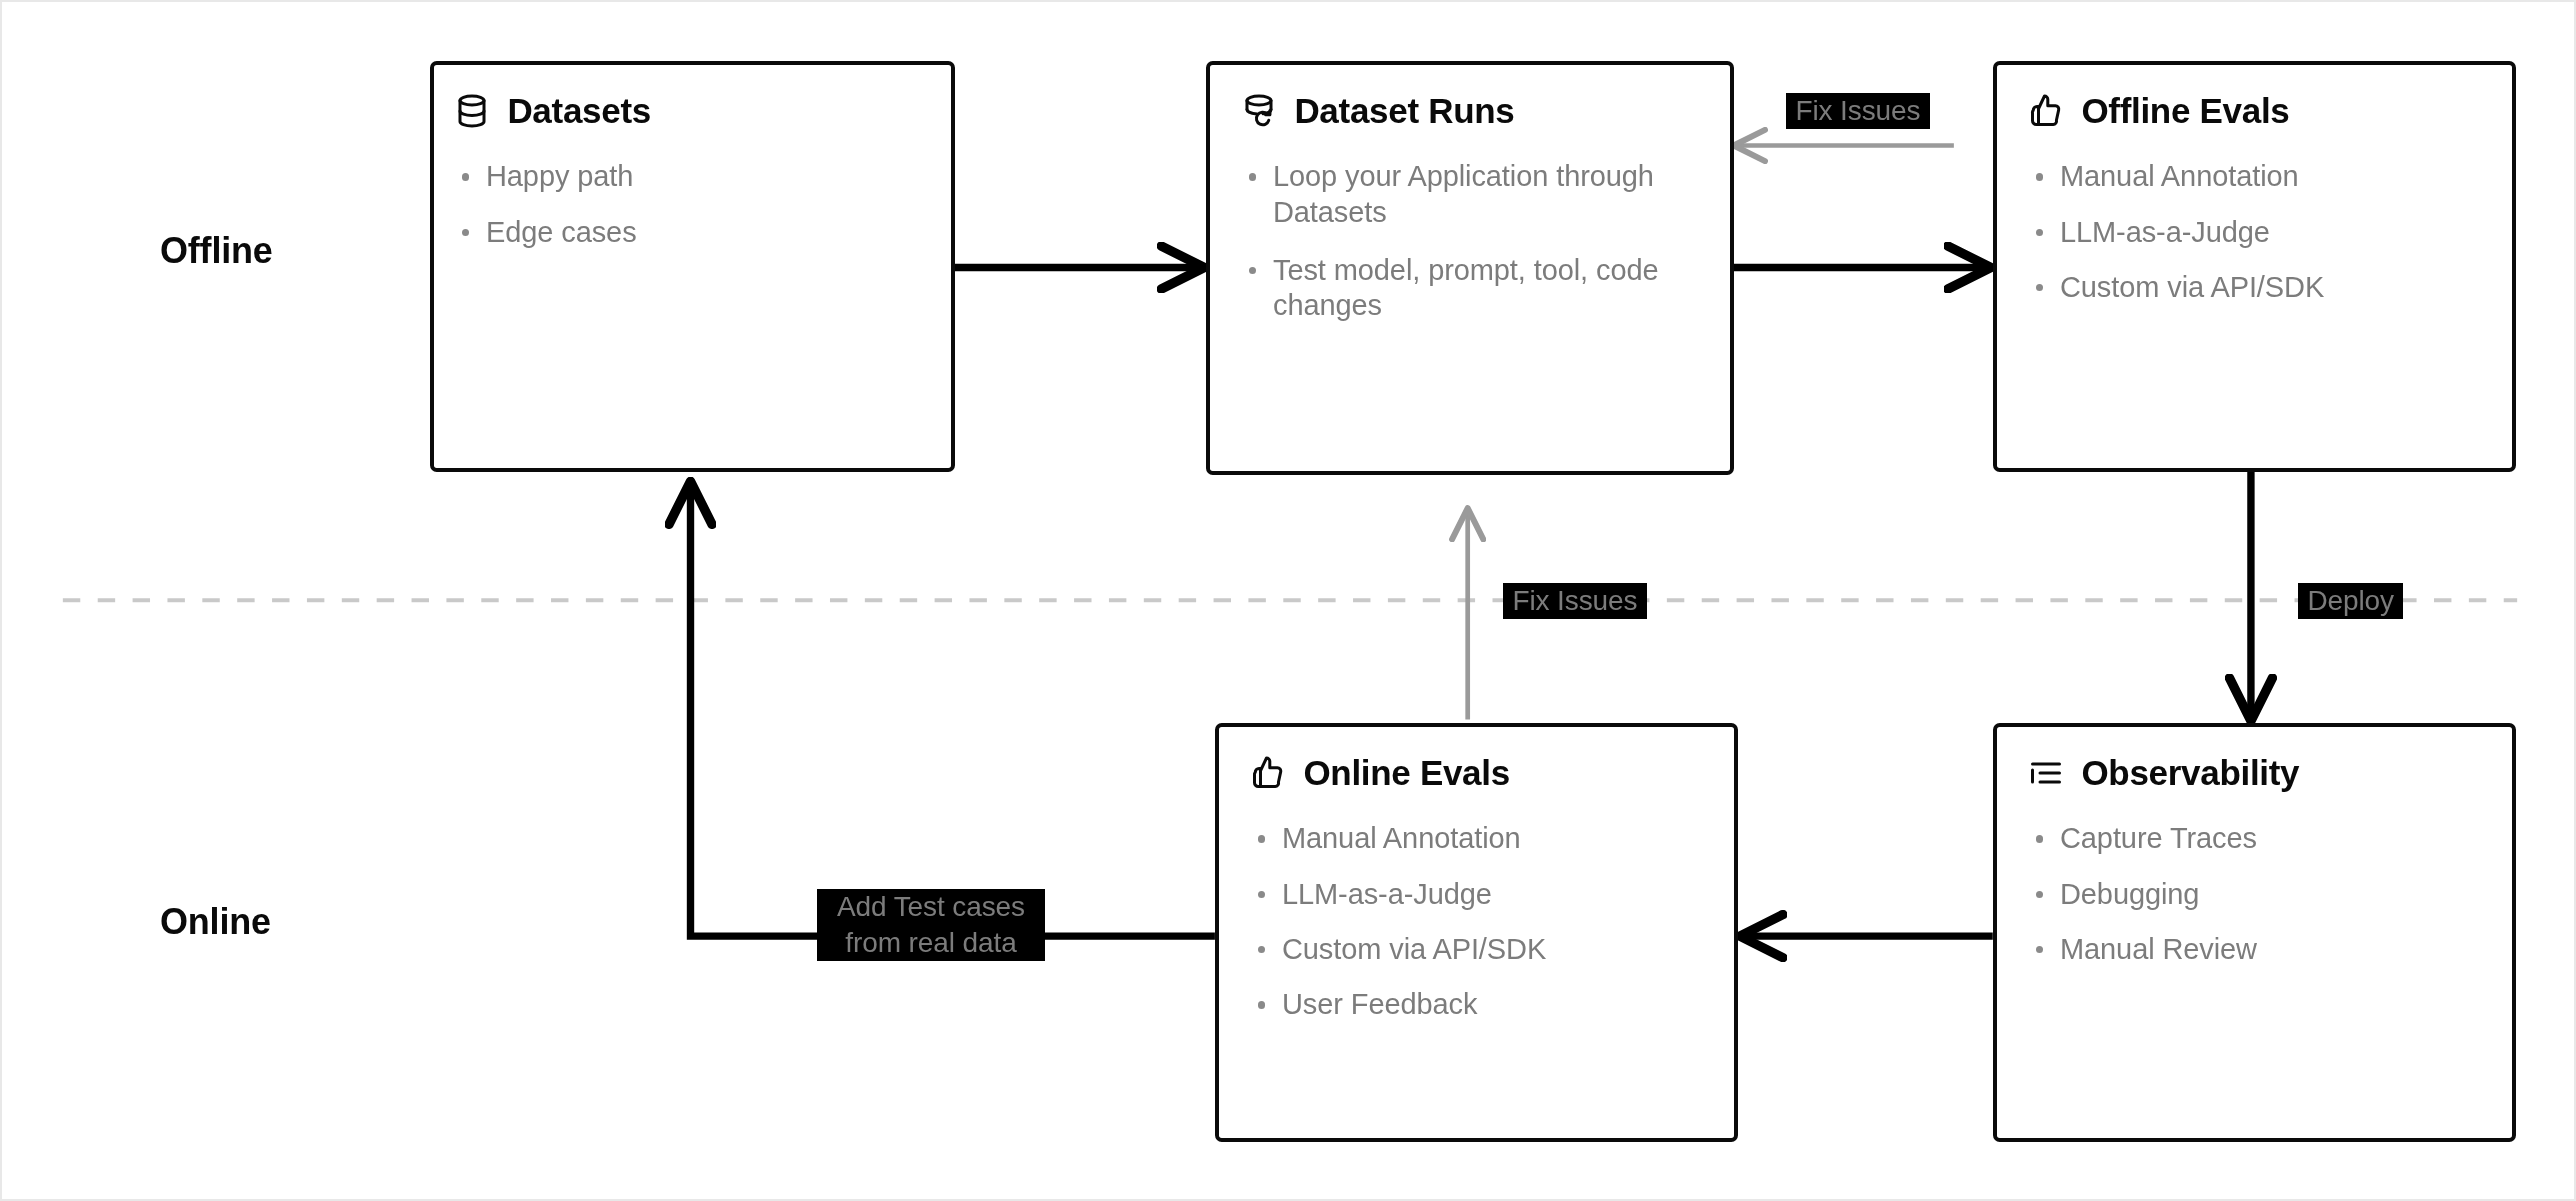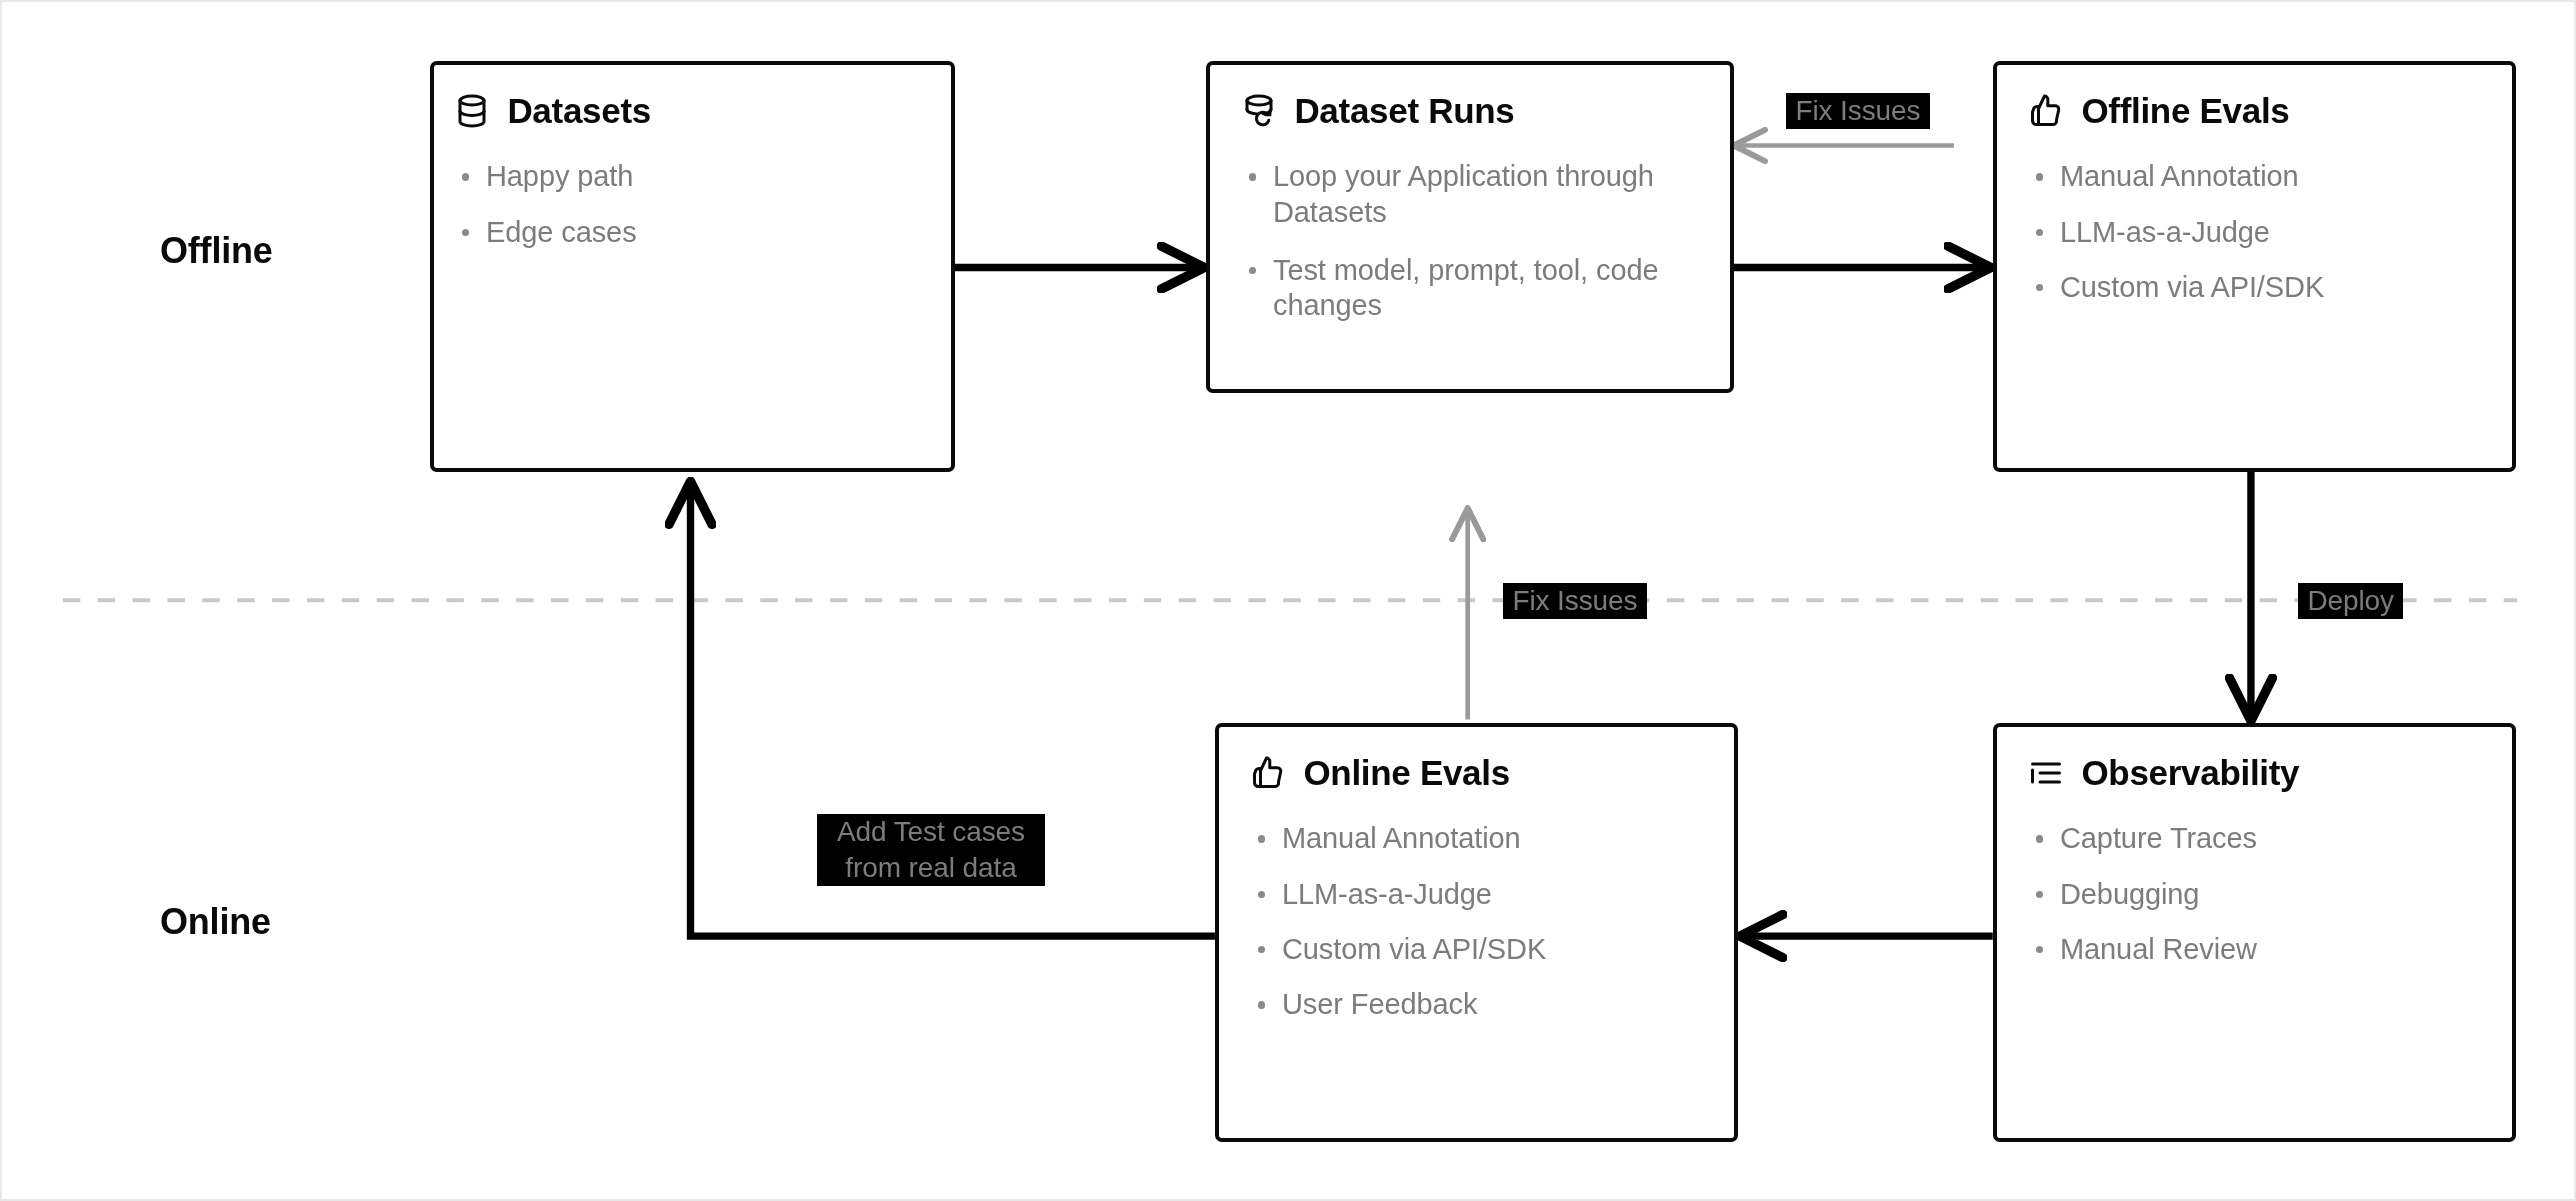--- a/index.html
+++ b/index.html
@@ -81,21 +81,21 @@
     top: 14px;
     width: 7.4px;
     height: 7.4px;
     border-radius: 50%;
     background: #8a8a8a;
   }
   .bullets li.tight { margin-bottom: 23px; margin-top: 23px; }
 
   
   #node-datasets      { left: 428px;  top: 59px;   width: 525px;  height: 411px; padding-left: 20px; }
-  #node-dataset-runs  { left: 1204px; top: 59px;   width: 528px;  height: 332px; }
+  #node-dataset-runs  { left: 1204px; top: 59px;   width: 528px;  height: 414px; }
   #node-offline-evals { left: 1991px; top: 59px;   width: 523px;  height: 411px; }
   #node-online-evals  { left: 1213px; top: 721px; width: 523px;  height: 419px; }
   #node-observability { left: 1991px; top: 721px; width: 523px;  height: 419px; }
 
   
   .lane-label {
     position: absolute;
     font-size: 36px;
     font-weight: 700;
     color: #0a0a0a;
@@ -113,21 +113,21 @@
     letter-spacing: -0.1px;
     white-space: nowrap;
     text-align: center;
     line-height: 1.28;
     background: #000000;
     padding: 0 9.4px;
   }
   #label-fix-issues-top    { left: 1784px; top: 91px; }
   #label-fix-issues-middle { left: 1501px; top: 581px; }
   #label-deploy            { left: 2296px; top: 581px; }
-  #label-add-test-cases    { left: 815px; top: 812px; width: 228px; padding: 0; }
+  #label-add-test-cases    { left: 815px; top: 887px; width: 228px; padding: 0; }
 </style>
 </head>
 <body>
 
 <div id="canvas">
 
   <svg id="svg-layer" viewBox="0 0 3840 1791" xmlns="http://www.w3.org/2000/svg">
     <defs>
       <marker id="arrow-black" viewBox="0 0 12 12" refX="10.5" refY="6" markerWidth="7" markerHeight="7" orient="auto-start-reverse">
         <path d="M 1 1 L 11 6 L 1 11" fill="none" stroke="#000000" stroke-width="2.2" stroke-linecap="round" stroke-linejoin="round"></path>

